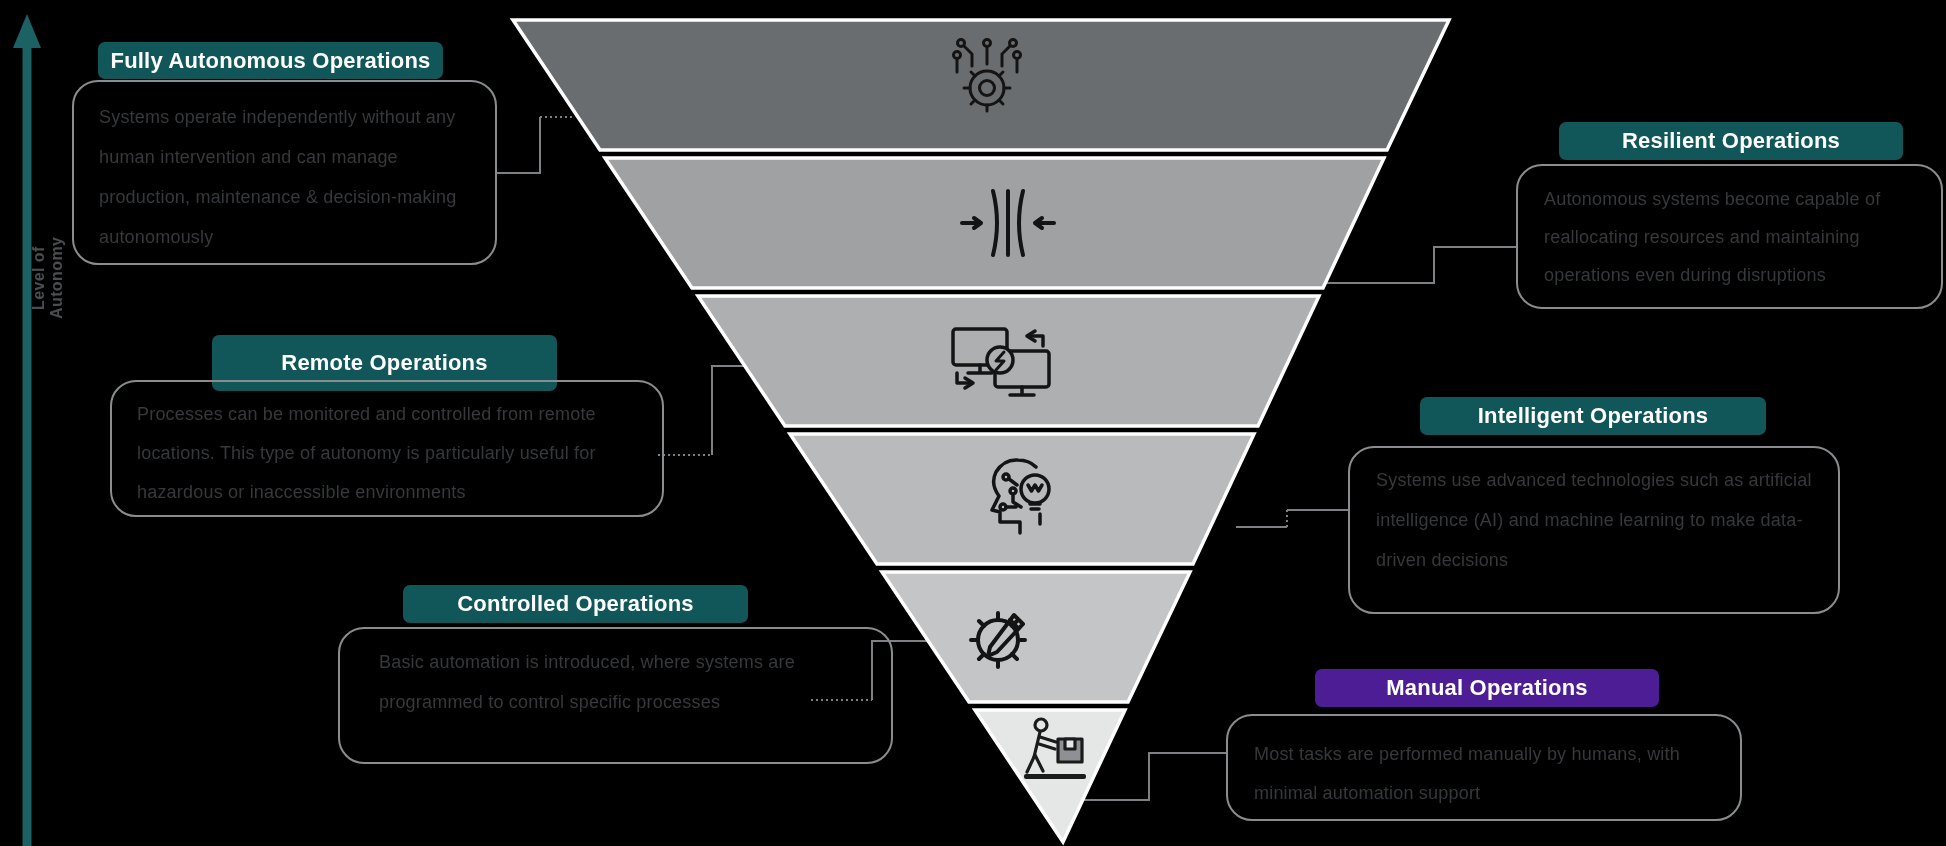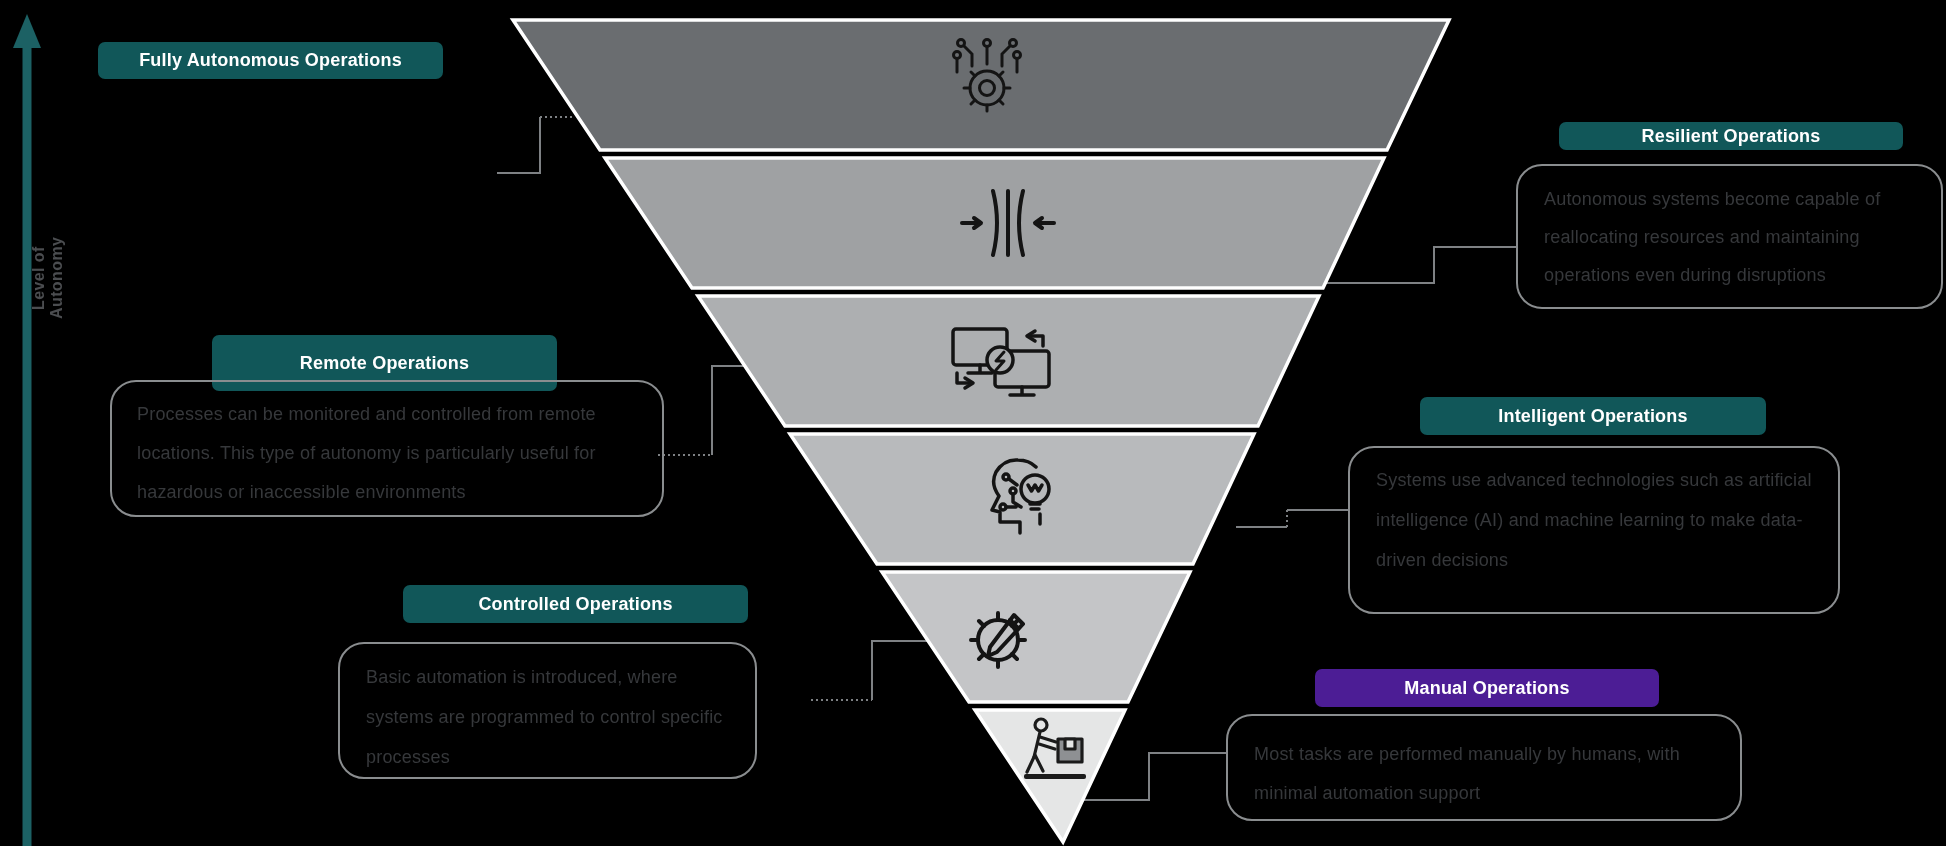--- a/index.html
+++ b/index.html
@@ -1,33 +1,33 @@
 <!DOCTYPE html>
 <html><head>
 <meta charset="utf-8">
 <style>
   html,body{margin:0;padding:0;background:#000;}
   .canvas{position:relative;width:1946px;height:846px;background:#000;overflow:hidden;
           font-family:"Liberation Sans", sans-serif;}
   .layer{position:absolute;left:0;top:0;width:1946px;height:846px;}
   .badge{position:absolute;display:flex;align-items:center;justify-content:center;
-         border-radius:7px;color:#fff;font-weight:bold;font-size:18px;letter-spacing:.2px;}
+         border-radius:7px;color:#fff;font-weight:bold;font-size:22px;letter-spacing:.2px;}
   .descbox{position:absolute;border:2px solid #8A8D8F;border-radius:26px;
            color:#36383B;font-size:18px;line-height:40px;letter-spacing:.2px;
            box-sizing:border-box;background:transparent;}
   #badge1{left:98px;top:42px;width:345px;height:37px;}
   #box1  {left:72px;top:80px;width:425px;height:185px;padding:15px 22px 0 25px;}
-  #badge2{left:1559px;top:122px;width:344px;height:28px;}
+  #badge2{left:1559px;top:122px;width:344px;height:38px;}
   #box2  {left:1516px;top:164px;width:427px;height:145px;padding:14px 10px 0 26px;line-height:38px;}
   #badge3{left:212px;top:335px;width:345px;height:56px;}
   #box3  {left:110px;top:380px;width:554px;height:137px;padding:13px 16px 0 25px;line-height:39px;}
   #badge4{left:1420px;top:397px;width:346px;height:38px;}
   #box4  {left:1348px;top:446px;width:492px;height:168px;padding:12px 18px 0 26px;}
   #badge5{left:403px;top:585px;width:345px;height:38px;}
-  #box5  {left:338px;top:627px;width:419px;height:137px;padding:13px 18px 0 26px;margin-top:15px;}
+  #box5  {left:338px;top:627px;width:555px;height:137px;padding:13px 18px 0 39px;}
   #badge6{left:1315px;top:669px;width:344px;height:38px;}
   #box6  {left:1226px;top:714px;width:516px;height:107px;padding:19px 16px 0 26px;line-height:39px;}
   .axis-label{position:absolute;left:30px;top:214px;width:28px;height:128px;
               writing-mode:vertical-rl;transform:rotate(180deg);
               color:#4B4D50;font-size:16px;font-weight:bold;letter-spacing:.4px;
               text-align:center;}
 </style>
 </head>
 <body>
 
@@ -131,20 +131,21 @@
         <rect x="1058" y="739" width="24" height="23" fill="#8E9093"></rect>
         <rect x="1065" y="739" width="10" height="10" fill="#E5E6E6"></rect>
         <rect x="1024" y="774" width="62" height="5" rx="2" fill="#1B1B1B" stroke="none"></rect>
       </g>
     </g>
   </svg>
 
   <div class="axis-label">Level of Autonomy</div>
 
   <div class="badge" id="badge1" style="background:#115759">Fully Autonomous Operations</div>
+  <div class="descbox" id="box1">Systems operate independently without any human intervention and can manage production, maintenance &amp; decision-making autonomously</div>
 
   <div class="badge" id="badge2" style="background:#115759">Resilient Operations</div>
   <div class="descbox" id="box2">Autonomous systems become capable of reallocating resources and maintaining operations even during disruptions</div>
 
   <div class="badge" id="badge3" style="background:#115759">Remote Operations</div>
   <div class="descbox" id="box3">Processes can be monitored and controlled from remote locations. This type of autonomy is particularly useful for hazardous or inaccessible environments</div>
 
   <div class="badge" id="badge4" style="background:#115759">Intelligent Operations</div>
   <div class="descbox" id="box4">Systems use advanced technologies such as artificial intelligence (AI) and machine learning to make data-driven decisions</div>
 

